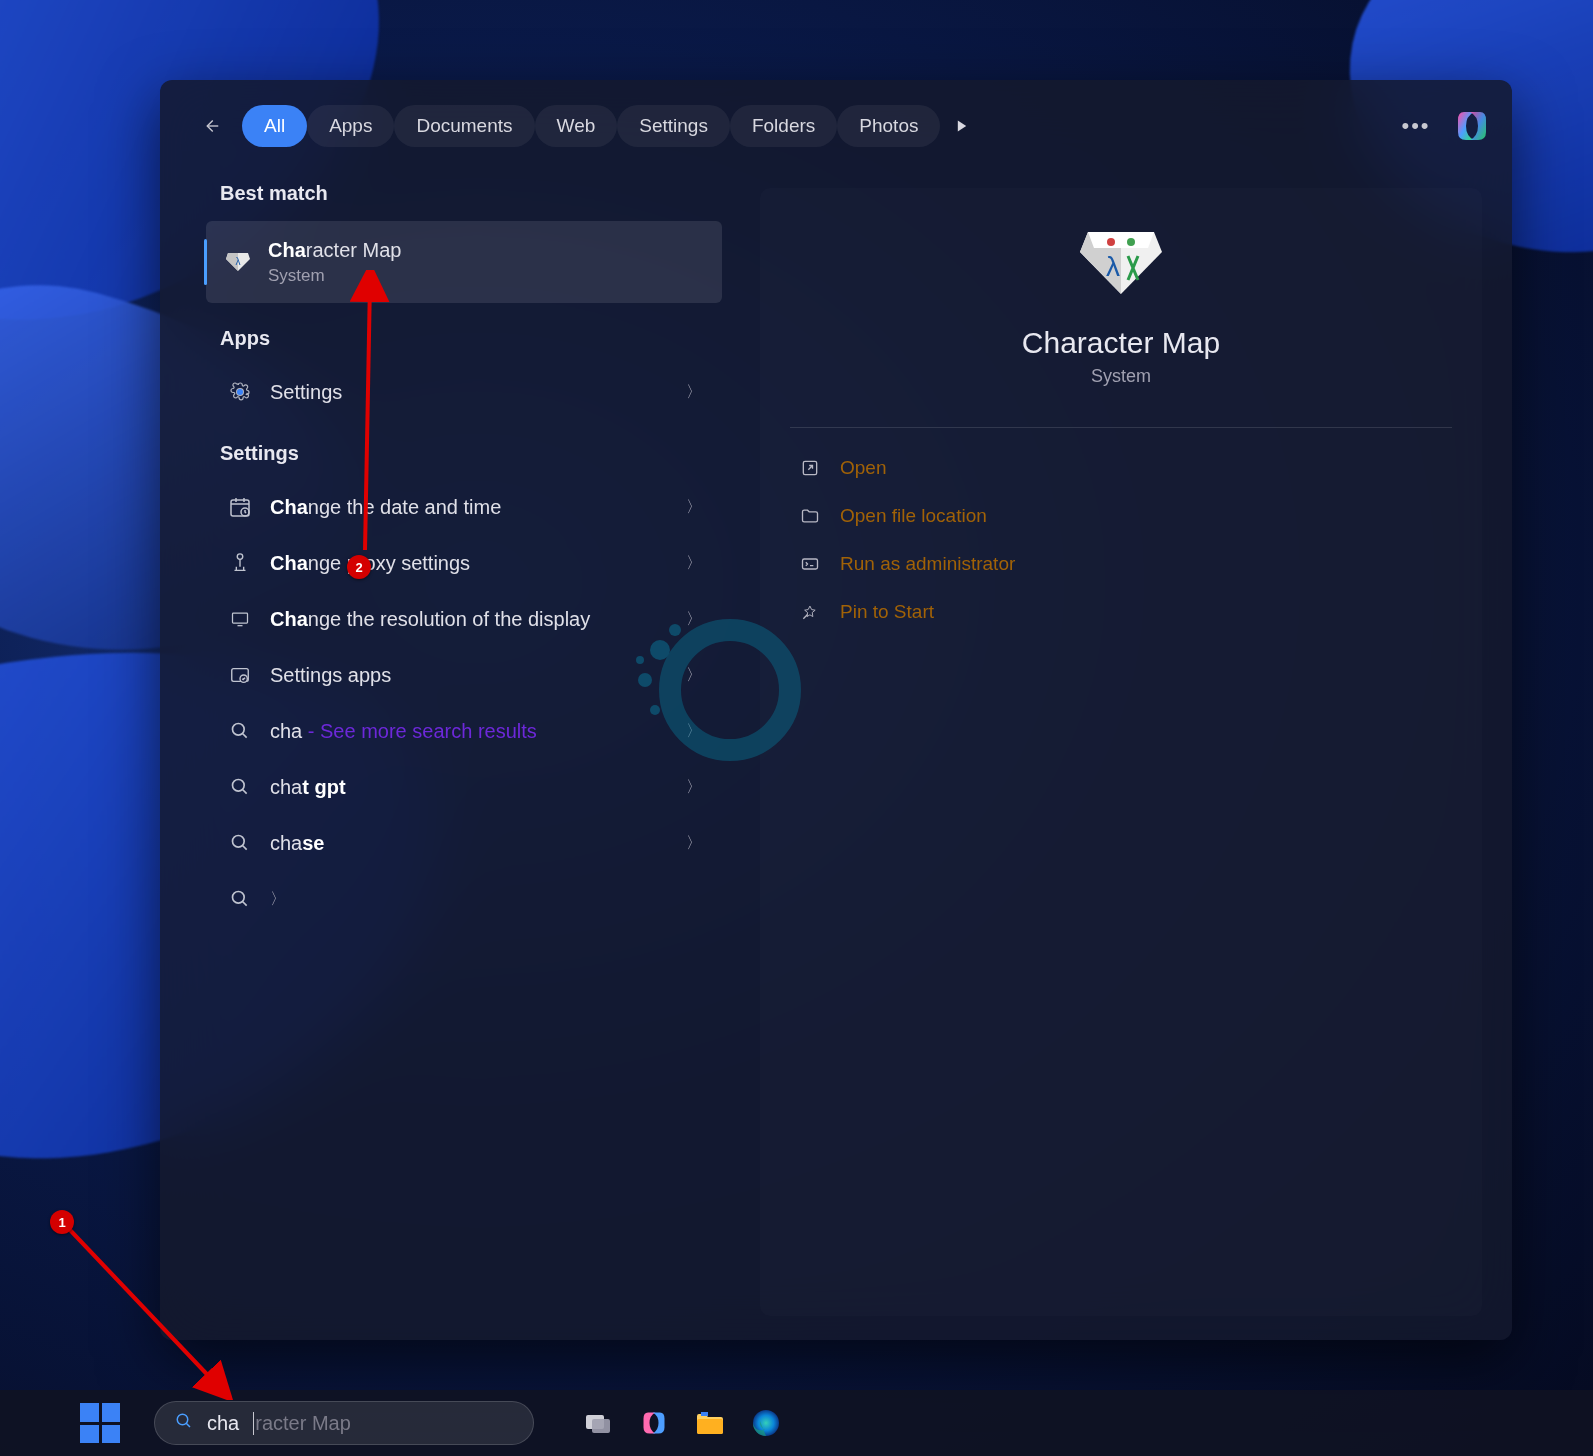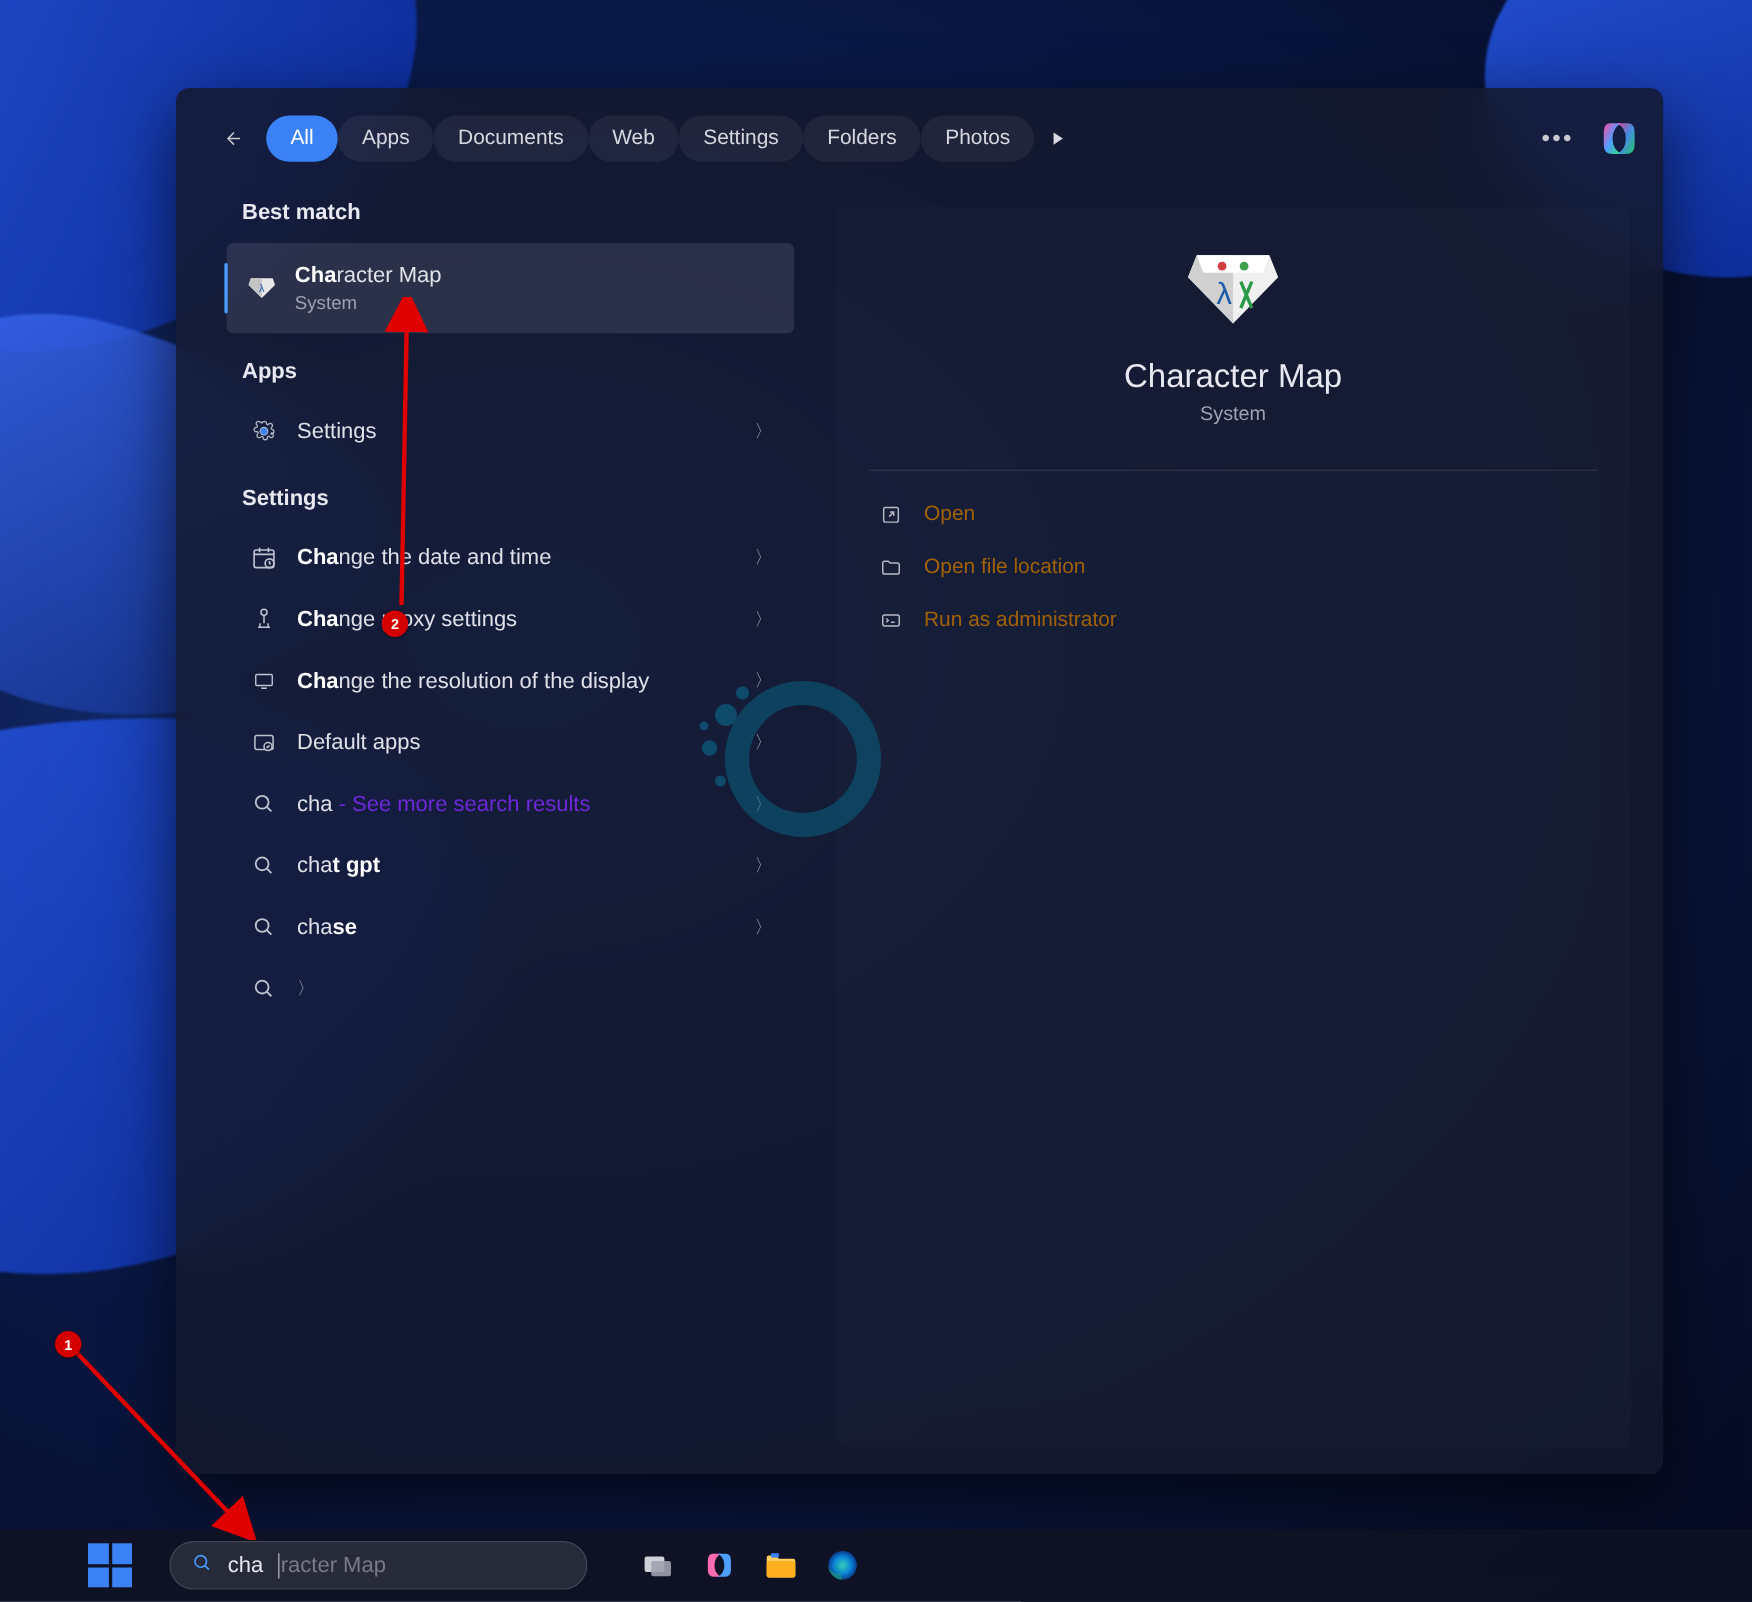--- a/index.html
+++ b/index.html
@@ -385,21 +385,21 @@
 
       <div class="result-item">
         <div class="ri-icon">
             <svg width="24" height="22" viewBox="0 0 24 24" fill="none" stroke="#c0c4d0" stroke-width="1.5">
               <rect x="3" y="5" width="18" height="14" rx="2"></rect>
               <circle cx="16" cy="16" r="4" fill="#1a2040"></circle>
               <path d="M14.5 16l1 1 2-2" stroke="#c0c4d0"></path>
             </svg>
           </div>
         <div class="ri-text">
-            <span>Default apps</span>
+            <span>Settings apps</span>
           </div>
         <div class="ri-chevron">〉</div>
       </div>
 
 
       <div class="result-item">
         <div class="ri-icon">
             <svg width="20" height="20" viewBox="0 0 24 24" fill="none" stroke="#c0c4d0" stroke-width="2">
               <circle cx="10" cy="10" r="7"></circle>
               <path d="M15 15l5 5"></path>
@@ -481,20 +481,29 @@
           <span>Open file location</span>
         </div>
         <div class="pv-action">
           <span class="ic">
               <svg width="20" height="20" viewBox="0 0 24 24" fill="none" stroke="#b8b8c4" stroke-width="1.6">
                 <rect x="3" y="6" width="18" height="12" rx="2"></rect>
                 <path d="M7 10l2 2-2 2M12 14h4"></path>
               </svg>
             </span>
           <span>Run as administrator</span>
+        </div>
+        <div class="pv-action">
+          <span class="ic">
+              <svg width="20" height="20" viewBox="0 0 24 24" fill="none" stroke="#b8b8c4" stroke-width="1.6">
+                <path d="M12 3l3 6 6 1-5 4 1 7-5-3-5 3 1-7-5-4 6-1z" transform="scale(0.7) translate(5 4)"></path>
+                <path d="M9 15l-5 5"></path>
+              </svg>
+            </span>
+          <span>Pin to Start</span>
         </div>
       </div>
     </div>
   </div>
 </div>
 
 <svg class="cortana-ring" viewBox="0 0 200 200">
   <circle cx="110" cy="100" r="60" fill="none" stroke="#0a6a8a" stroke-width="22" opacity="0.8"></circle>
   <circle cx="40" cy="60" r="10" fill="#0a6a8a"></circle>
   <circle cx="25" cy="90" r="7" fill="#0a6a8a"></circle>

